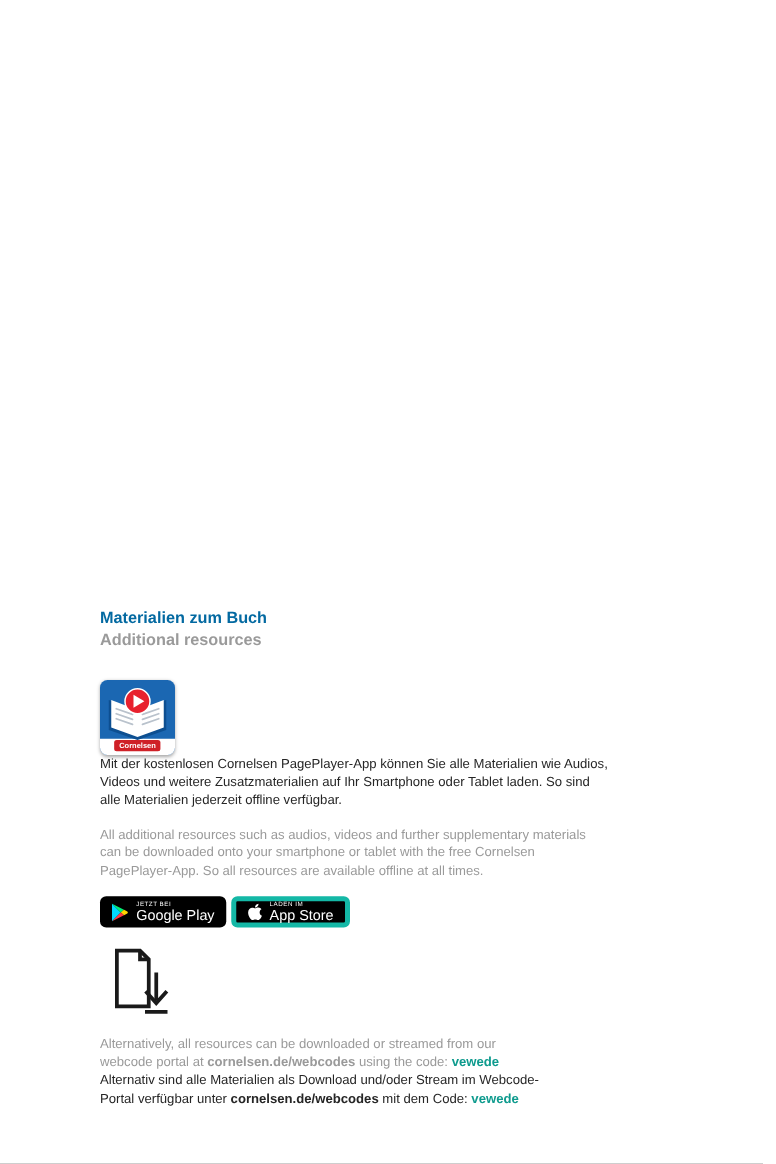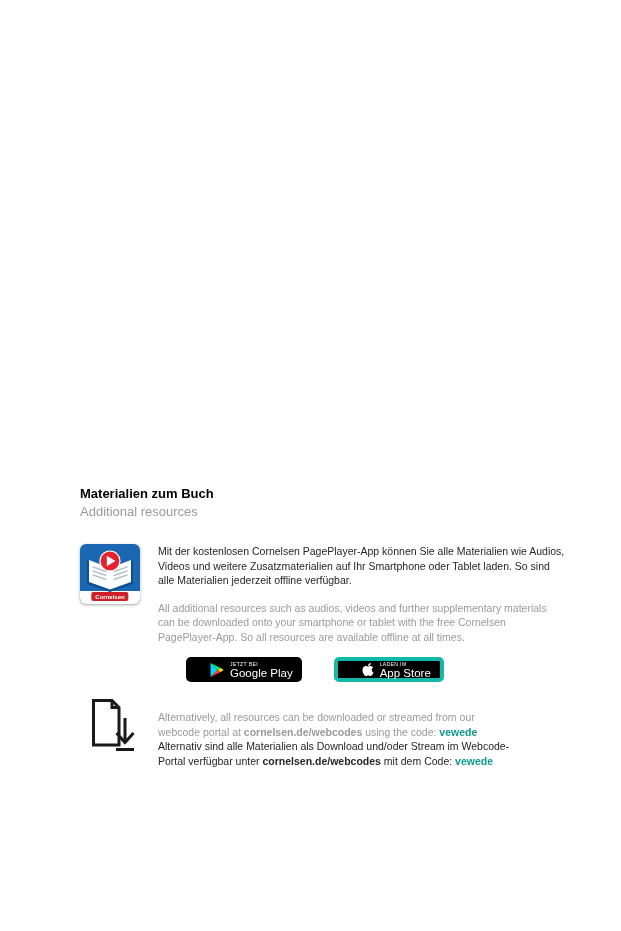--- a/index.html
+++ b/index.html
@@ -2,44 +2,44 @@
 <html style="--teal: #0f9b8e; --gray-text: #9a9a9a; --body-text: #262626; --app-icon-blue: #1b67b2; --cornelsen-red: #cf2027; --badge-bg: #000000;"><head>
 <meta charset="utf-8">
 <style>
   html,body { margin:0; padding:0; background:#888; }
   .page {
     width:621px; height:931px; background:#fff; position:relative;
     font-family:"Liberation Sans", sans-serif; margin:0 auto; overflow:hidden;
     color:var(--body-text,#262626);
   }
   .content { position:absolute; left:80px; top:486px; width:500px; }
-  h1.title-de { margin:0; font-size:13px; line-height:15px; font-weight:bold; color:#000000; }
-  h2.title-en { margin:3px 0 0; font-size:13px; line-height:15px; font-weight:normal; color:var(--gray-text,#9a9a9a); }
-  .row { display:flex; align-items:flex-start; }
+  h1.title-de { margin:0; font-size:13px; line-height:15px; font-weight:bold; color:#0369a1; }
+  h2.title-en { margin:3px 0 0; font-size:13px; line-height:15px; font-weight:bold; color:var(--gray-text,#9a9a9a); }
+  .row { display:flex; align-items:flex-start;flex-direction:column; }
   .row1 { margin-top:25px; }
   .row2 { margin-top:16px; }
   .icon-col { width:60px; margin-right:18px; flex:0 0 auto; }
   .text-col { flex:1; }
   p.body { margin:0; font-size:10.5px; line-height:14.5px; white-space:pre-line; }
   p.en { color:var(--gray-text,#9a9a9a); margin-top:13px; }
   .row2 p.en { margin-top:12px; }
   .seg-bold { font-weight:bold; }
   .seg-teal { font-weight:bold; color:var(--teal,#0f9b8e); }
 
   
   .app-icon { position:relative; width:60px; height:60px; border-radius:6px;
               box-shadow:0 1px 3px rgba(0,0,0,.35); }
   .app-badge { position:absolute; left:50%; bottom:3px; transform:translateX(-50%);
                background:var(--cornelsen-red,#cf2027); color:#fff; font-size:6px; font-weight:bold;
                line-height:1; padding:2px 4px 1.5px; border-radius:2px; white-space:nowrap; }
 
   
   .badges { display:flex; gap:4px; margin-top:13px; }
   .store-badge { display:flex; align-items:center; height:25px; background:var(--badge-bg,#000);
-                 border-radius:5px; padding:0 9px 0 24px; text-decoration:none; box-sizing:border-box;margin-left:28px; }
+                 border-radius:5px; padding:0 9px 0 9px; text-decoration:none; box-sizing:border-box; }
   .store-badge.as { border:4px solid #14b8a6; }
   .badge-icon { display:flex; margin-right:6px; }
   .badge-text { display:flex; flex-direction:column; justify-content:center; }
   .tagline { color:#fff; font-size:5px; letter-spacing:.4px; text-transform:uppercase; line-height:6px; }
   .store-name { color:#fff; font-size:11.5px; font-weight:500; line-height:12px; white-space:nowrap; }
 
   .dl-icon { margin-left:6px; display:block; }
 </style>
 </head>
 <body>

